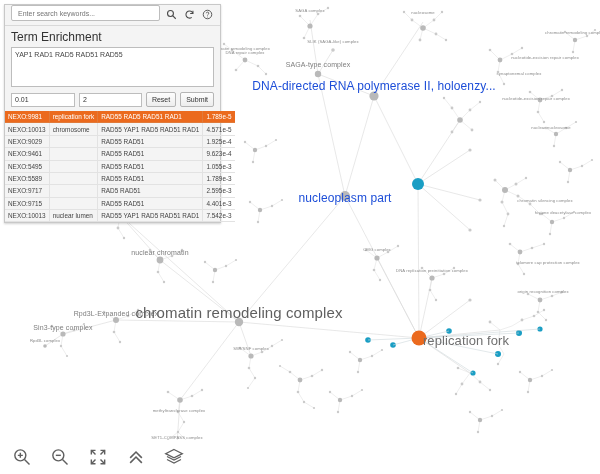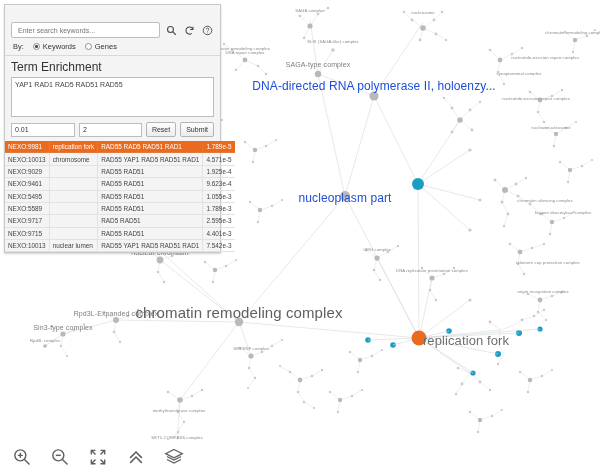--- a/index.html
+++ b/index.html
@@ -27,21 +27,21 @@
   
   #panel{
     position:absolute;left:4px;top:4px;width:215px;
     background:#f4f4f4;border:1px solid #c8c8c8;
     box-shadow:0 1px 2px rgba(0,0,0,.18);
     font-size:8px;color:#333;
   }
   #panel .title{
     font-size:9.5px;font-weight:bold;color:#222;padding:3px 6px 2px 6px;
   }
-  .searchrow{display:flex;align-items:center;padding:0 6px 4px 6px;gap:4px;margin-top:17px;}
+  .searchrow{display:flex;align-items:flex-end;padding:0 6px 4px 6px;gap:4px;}
   .searchbox{
     flex:1;height:14px;background:#fff;border:1px solid #bdbdbd;border-radius:2px;
     display:flex;align-items:center;padding:0 4px;
   }
   .searchbox input{
     border:0;outline:0;background:transparent;width:100%;
     font-family:"Liberation Sans", sans-serif;font-size:7px;color:#9a9a9a;
   }
   .iconbtn{
     width:14px;height:14px;display:flex;align-items:center;justify-content:center;
@@ -473,31 +473,20 @@
       </div>
       <div class="iconbtn">
         <svg width="11" height="11" viewBox="0 0 16 16" fill="none" stroke="#4a4a4a" stroke-width="1.3">
           <circle cx="8" cy="8" r="6.2"></circle>
           <path d="M6.3 6.2a1.8 1.8 0 1 1 2.6 1.7c-.6.4-.9.8-.9 1.5" stroke-width="1.2"></path>
           <circle cx="8" cy="11.6" r=".7" fill="#4a4a4a" stroke="none"></circle>
         </svg>
       </div>
     </div>
 
-    <div class="byrow">
-      <span>By:</span>
-      <span class="radio">
-        <span class="rdot on"></span>
-        <span>Keywords</span>
-      </span>
-      <span class="radio">
-        <span class="rdot"></span>
-        <span>Genes</span>
-      </span>
-    </div>
 
     <div class="sect">Term Enrichment</div>
     <div class="ta">YAP1 RAD1 RAD5 RAD51 RAD55</div>
 
     <div class="cutrow">
       <div class="fld f1">0.01</div>
       <div class="fld f2">2</div>
       <div class="btn">Reset</div>
       <div class="btn">Submit</div>
     </div>

